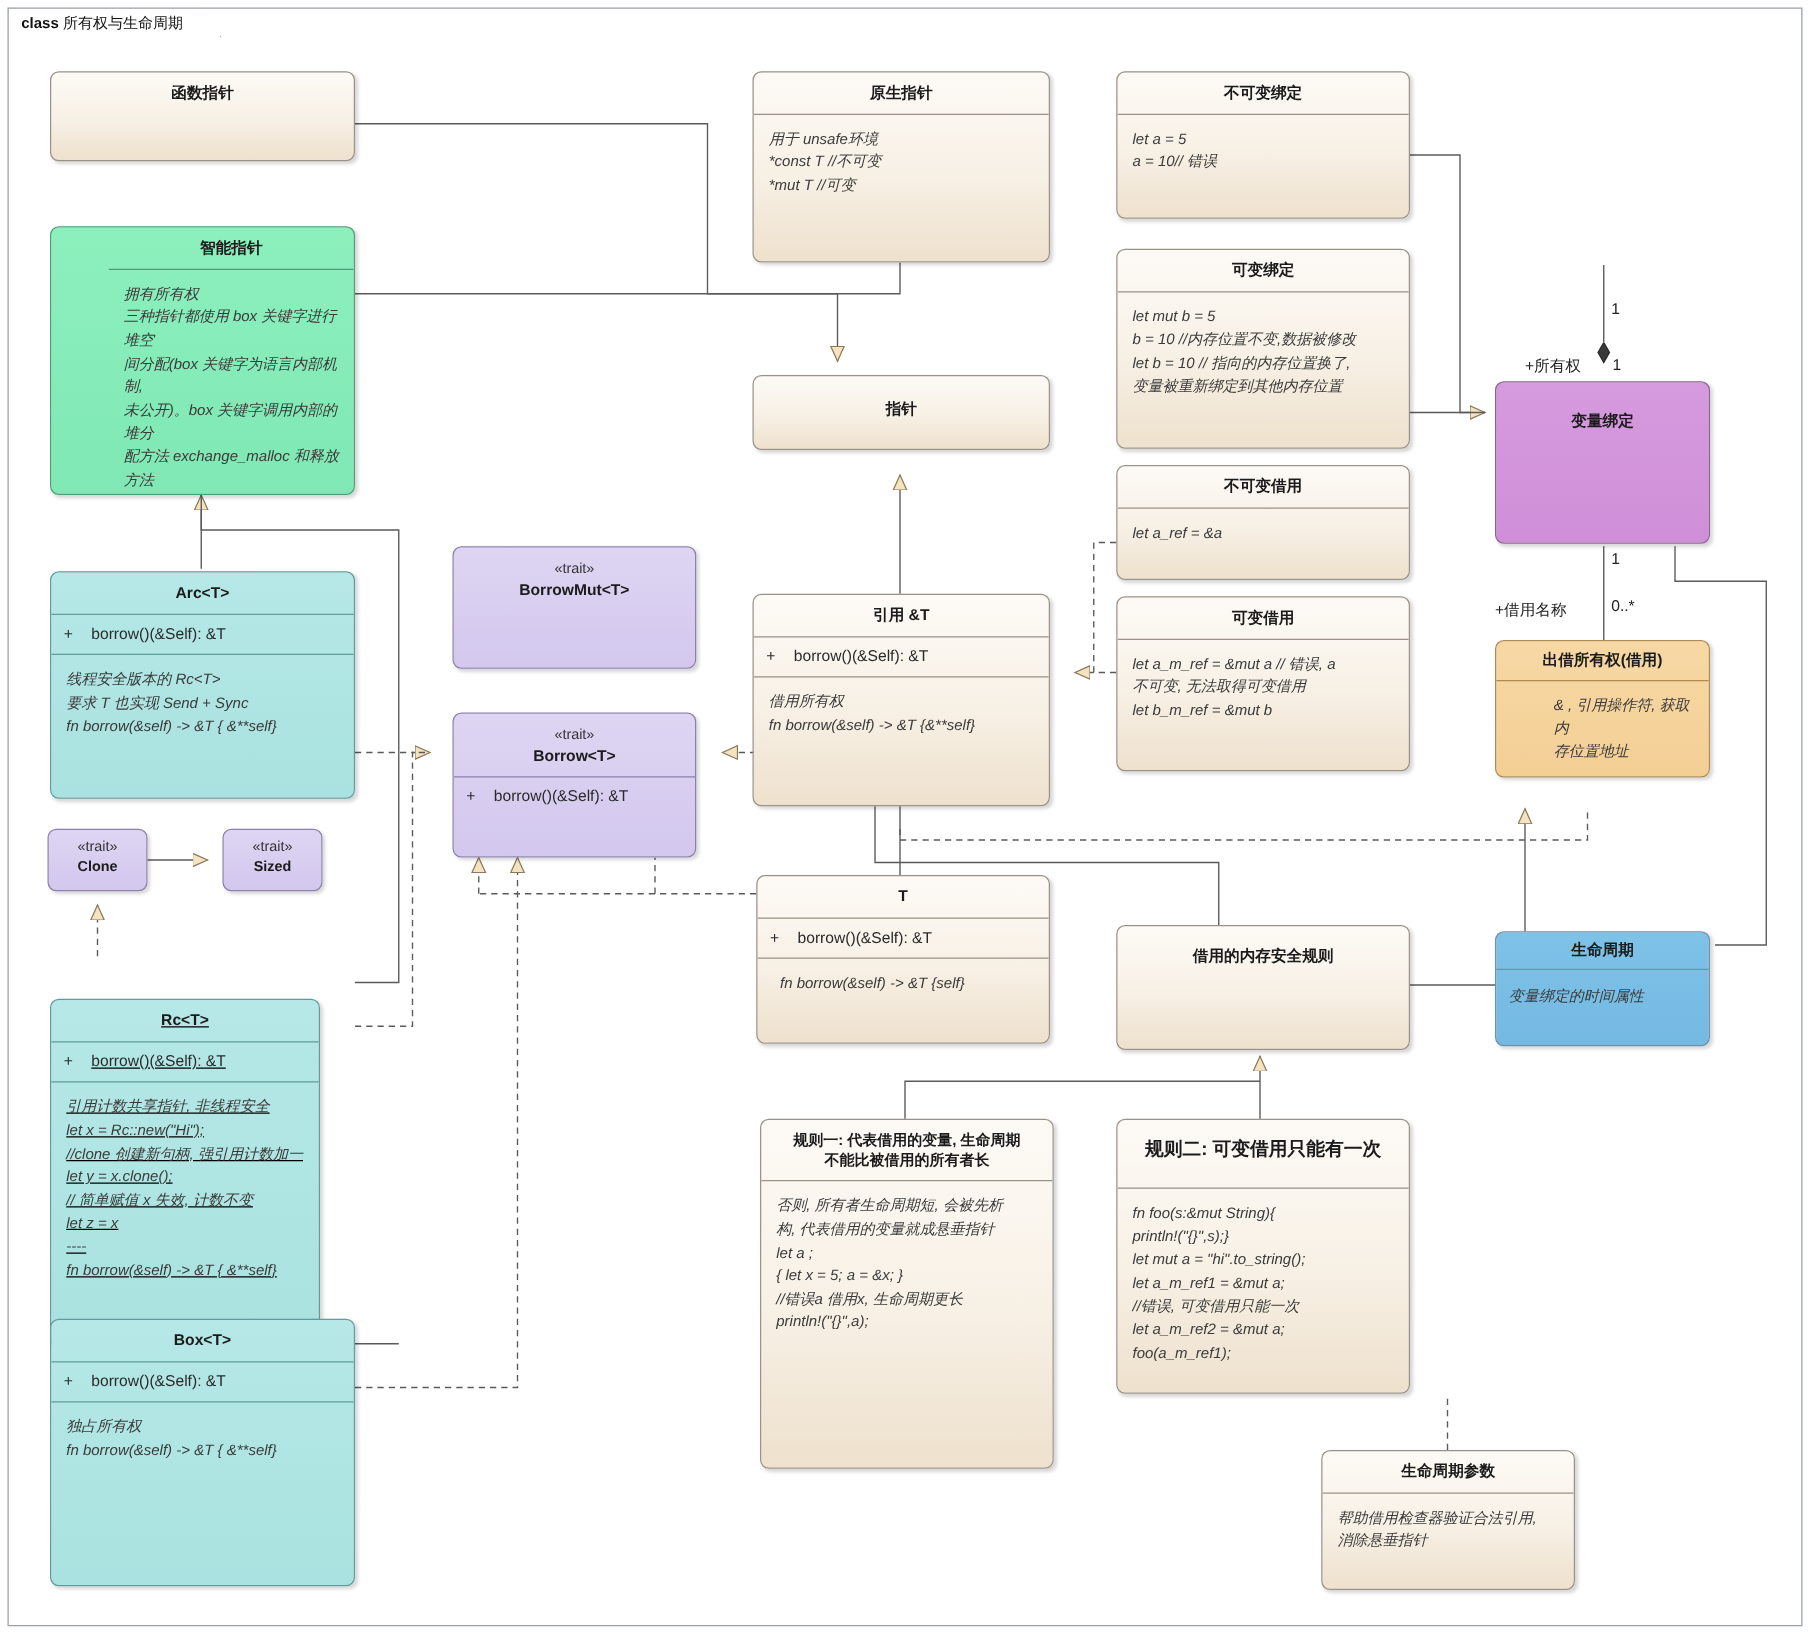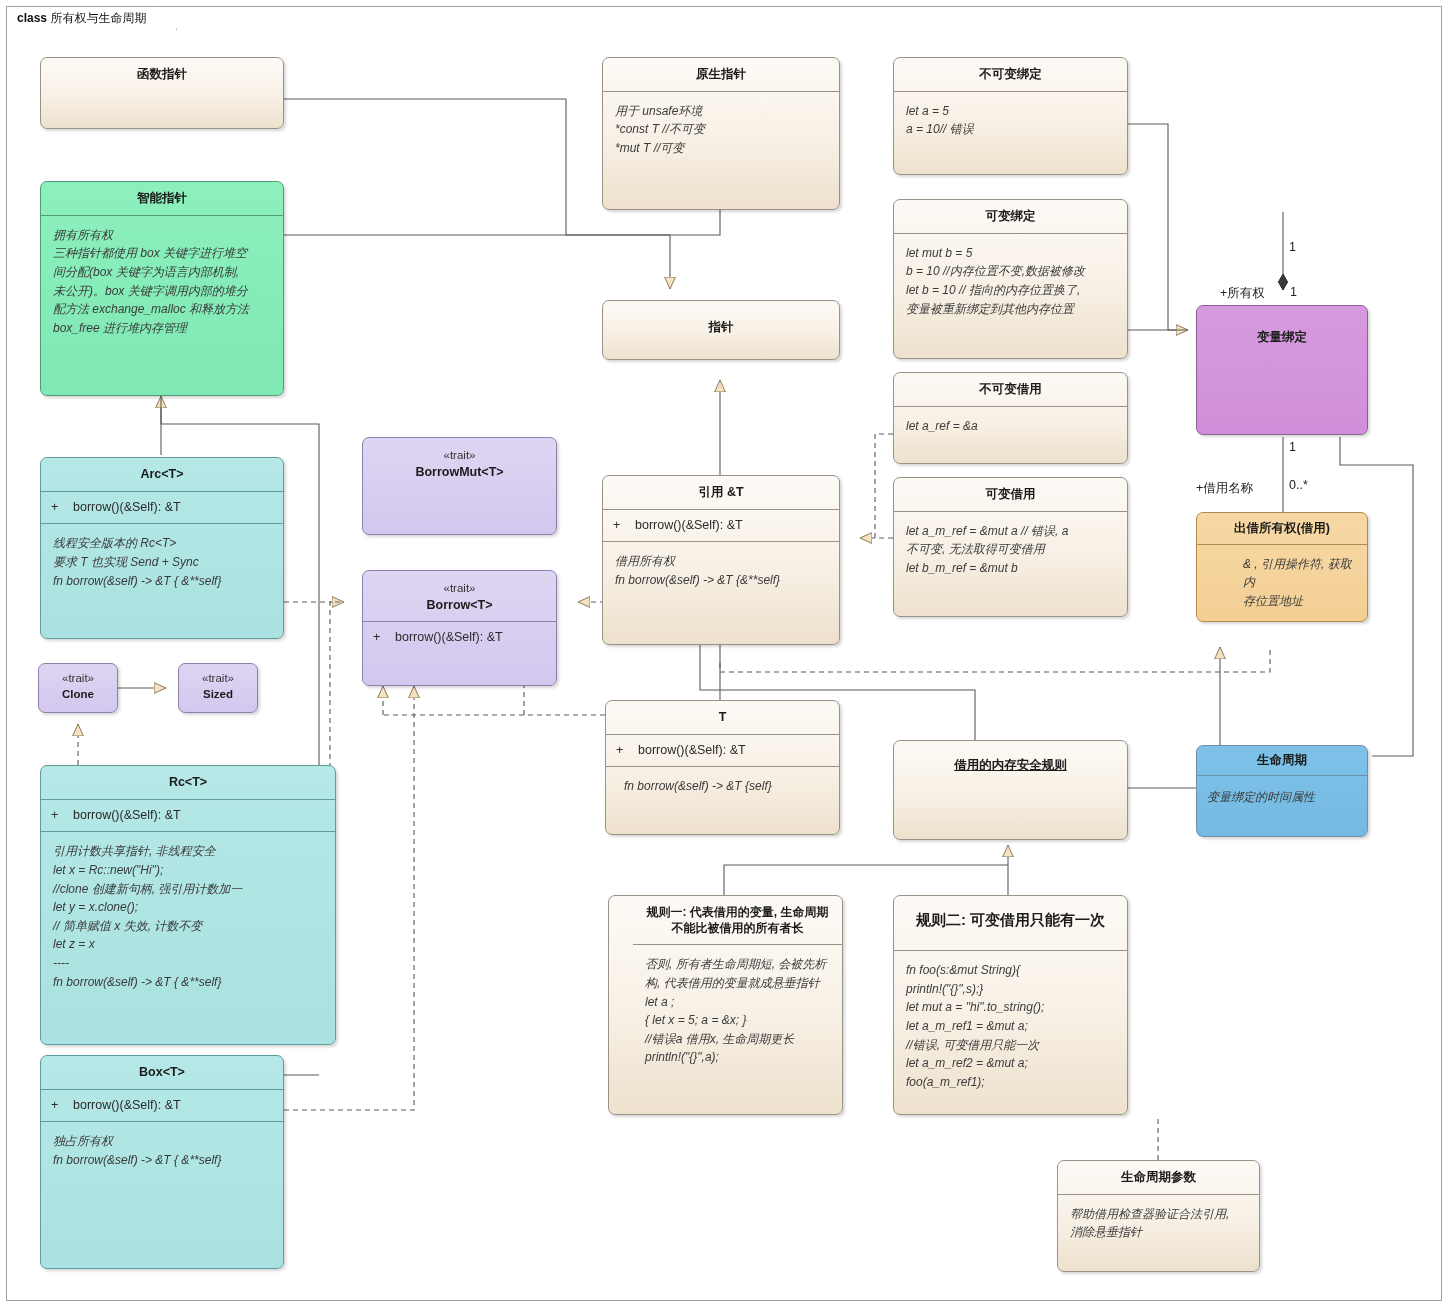--- a/index.html
+++ b/index.html
@@ -199,21 +199,21 @@
       <path d="M 700 645 L 700 690 L 975 690 L 975 740"></path>
 
       <path d="M 1158 1160 L 1158 1115" stroke-dasharray="5,4"></path>
     </g>
   </svg>
 
   <div class="node beige" style="left:40px; top:57px; width:244px; height:72px;">
     <div class="hdr">函数指针</div>
   </div>
 
-  <div class="node green" style="left:40px; top:181px; width:244px; height:215px;">
+  <div class="node green" style="left:40px; top:181px; width:244px; height:215px;padding-left:46px;">
     <div class="hdr">智能指针</div>
     <div class="sep"></div>
     <div class="notes">拥有所有权
 三种指针都使用 box 关键字进行堆空
 间分配(box 关键字为语言内部机制,
 未公开)。box 关键字调用内部的堆分
 配方法 exchange_malloc 和释放方法
 box_free 进行堆内存管理</div>
   </div>
 
@@ -277,21 +277,21 @@
     </div>
   </div>
 
   <div class="node purple" style="left:178px; top:663px; width:80px; height:50px;">
     <div class="hdr" style="padding:5px 2px; font-size:11.5px;">
       <span class="stereo">«trait»</span>
       <span>Sized</span>
     </div>
   </div>
 
-  <div class="node cyan" style="left:40px; top:765px; width:296px; height:280px;">
+  <div class="node cyan" style="left:40px; top:799px; width:216px; height:280px;text-decoration:underline;">
     <div class="hdr">Rc&lt;T&gt;</div>
     <div class="sep"></div>
     <div class="ops">
       <span class="vis">+</span><span>borrow()(&amp;Self): &amp;T</span>
     </div>
     <div class="sep"></div>
     <div class="notes">引用计数共享指针, 非线程安全
 let x = Rc::new("Hi");
 //clone 创建新句柄, 强引用计数加一
 let y = x.clone();
@@ -364,24 +364,24 @@
 存位置地址</div>
   </div>
 
   <div class="node blue thin" style="left:1196px; top:745px; width:172px; height:92px;">
     <div class="hdr" style="padding:6px 6px;">生命周期</div>
     <div class="sep"></div>
     <div class="notes" style="padding:12px 10px;">变量绑定的时间属性</div>
   </div>
 
   <div class="node beige" style="left:893px; top:740px; width:235px; height:100px;">
-    <div class="hdr" style="padding-top:16px;text-decoration:underline;">借用的内存安全规则</div>
-  </div>
-
-  <div class="node beige" style="left:608px; top:895px; width:235px; height:220px;padding-left:24px;">
+    <div class="hdr" style="padding-top:16px;">借用的内存安全规则</div>
+  </div>
+
+  <div class="node beige" style="left:608px; top:895px; width:235px; height:280px;">
     <div class="hdr" style="white-space:pre-line; font-size:12px;">规则一: 代表借用的变量, 生命周期
 不能比被借用的所有者长</div>
     <div class="sep"></div>
     <div class="notes">否则, 所有者生命周期短, 会被先析
 构, 代表借用的变量就成悬垂指针
 let a ;
 { let x = 5;  a = &amp;x; }
 //错误a 借用x, 生命周期更长
 println!("{}",a);</div>
   </div>

